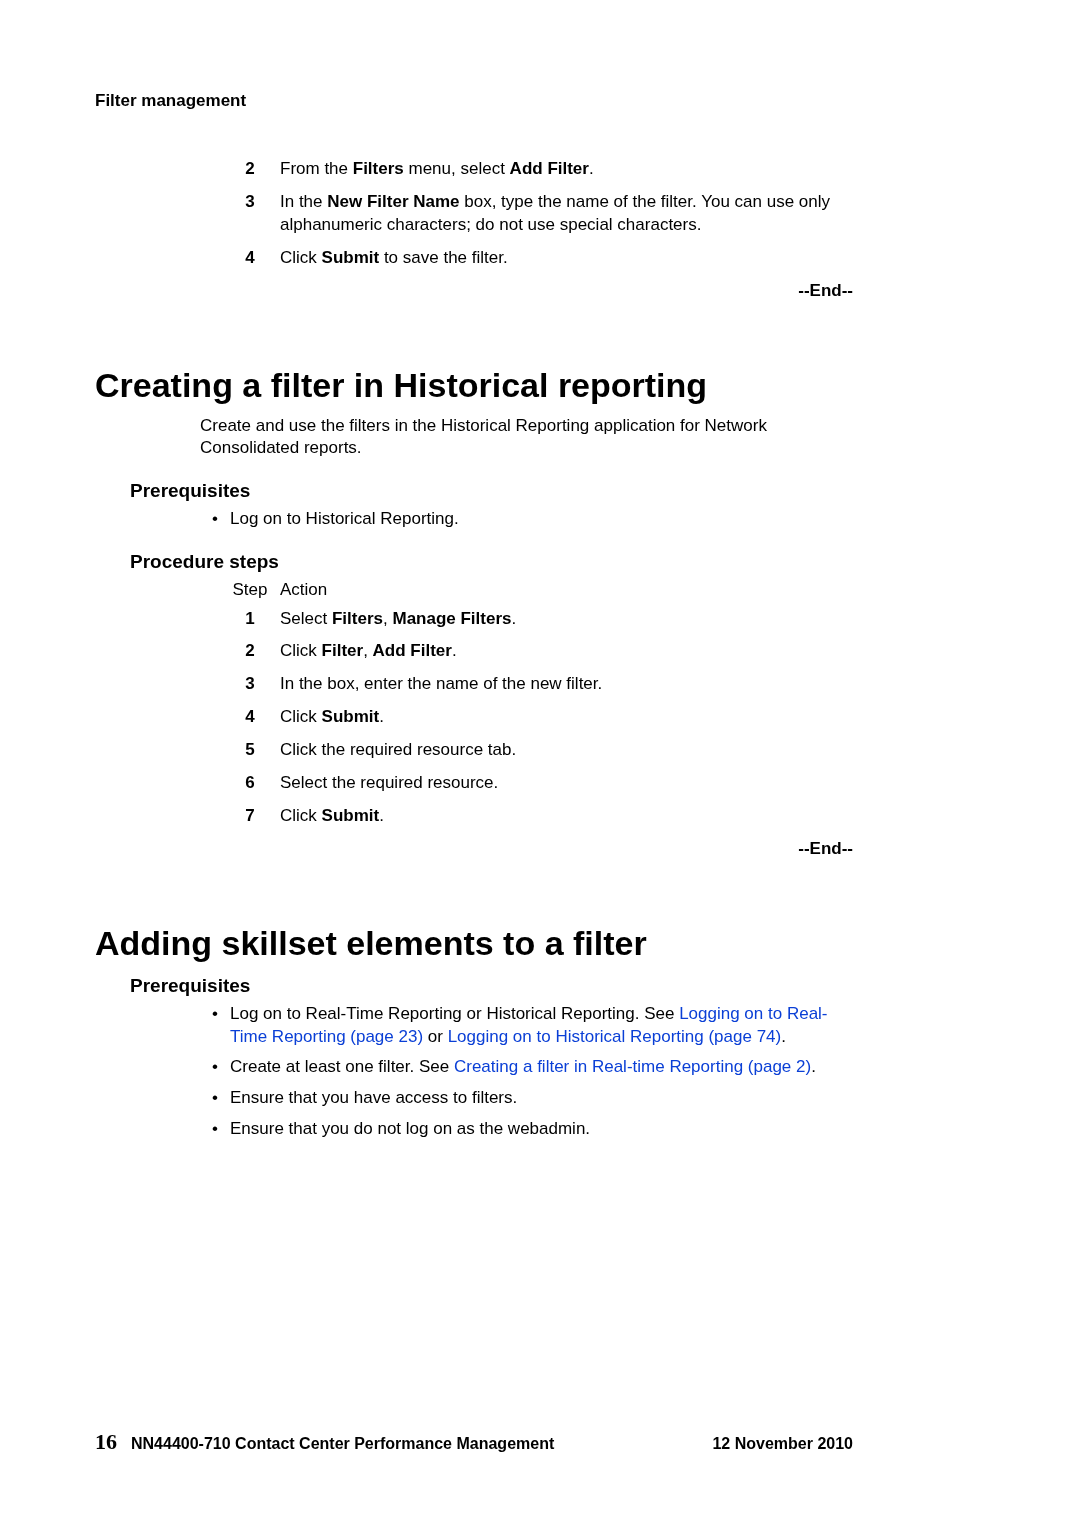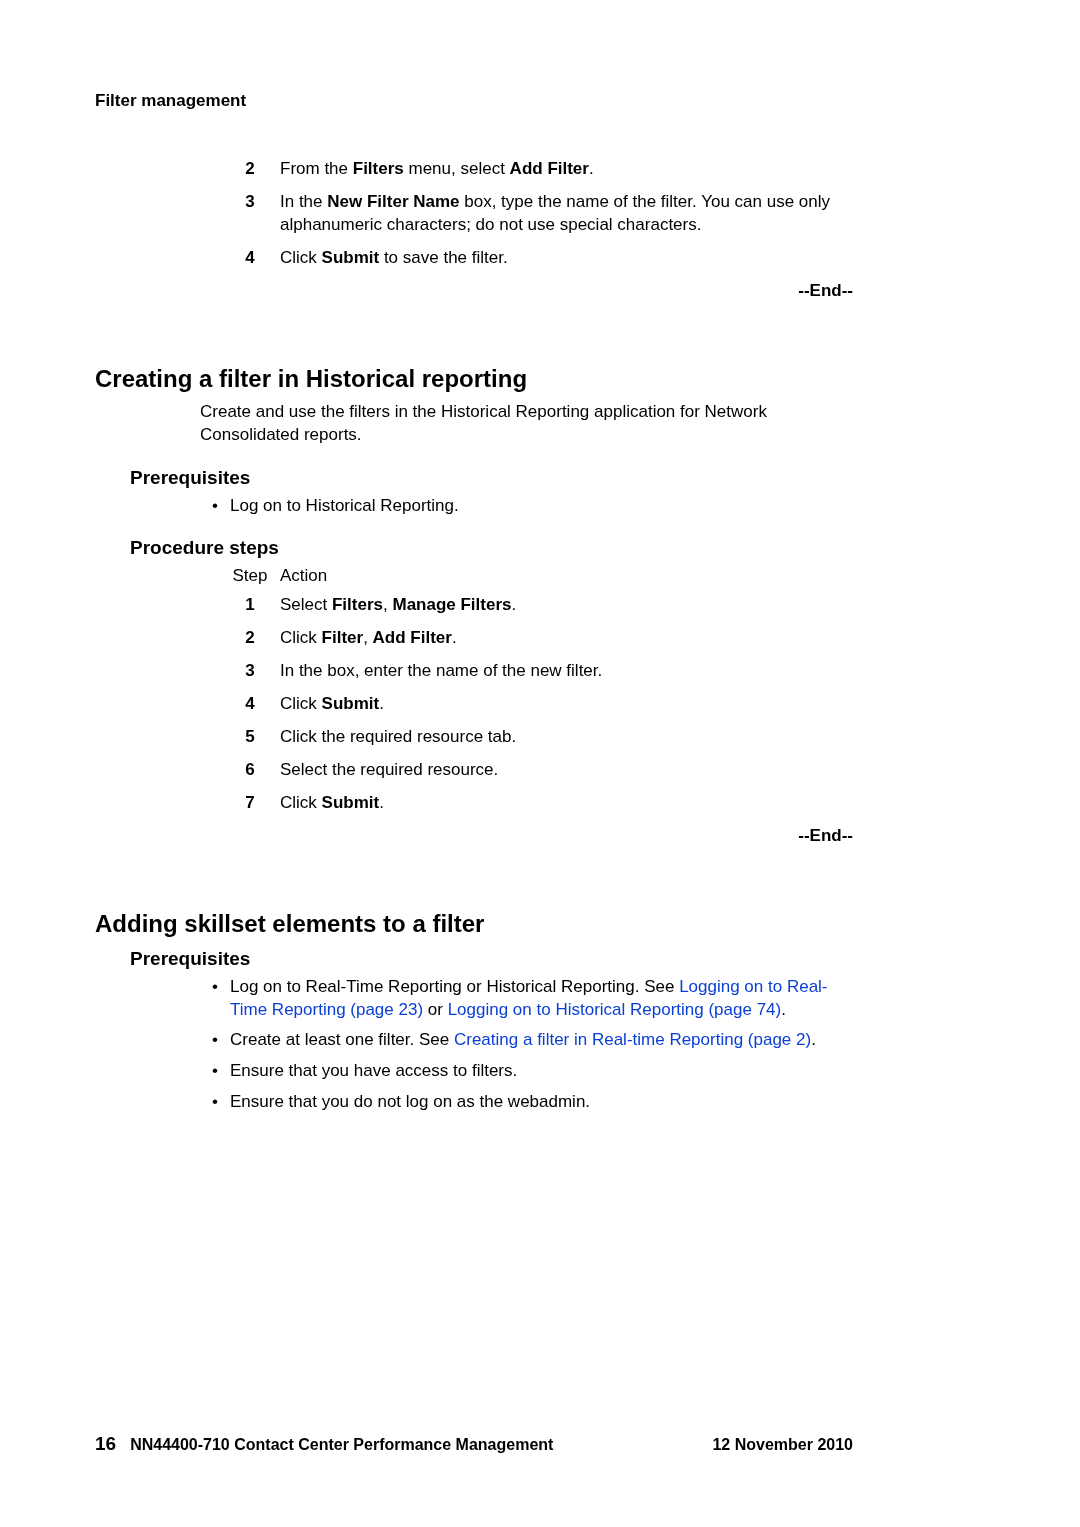--- a/index.html
+++ b/index.html
@@ -43,21 +43,21 @@
   }
   .end-marker {
     text-align: right;
     font-weight: bold;
     margin-top: 8px;
     margin-bottom: 60px;
     margin-left: 60px;
   }
   .h1 {
     font-weight: bold;
-    font-size: 24px;
+    font-size: 34px;
     margin-top: 40px;
     margin-bottom: 6px;
   }
   .intro-para {
     margin-left: 105px;
     margin-bottom: 18px;
   }
   .h2 {
     font-weight: bold;
     font-size: 19px;
@@ -99,23 +99,24 @@
     bottom: 70px;
     left: 95px;
     right: 95px;
     display: flex;
     justify-content: space-between;
     font-size: 16px;
     font-weight: bold;
     align-items: baseline;
   }
   .page-num {
-    font-size: 19px;
+    font-size: 22px;
     font-weight: bold;
     margin-right: 14px;
+    font-family: Liberation Serif, serif;
   }
   .footer-left {
     display: flex;
     align-items: baseline;
   }
   .link {
     color: #0a3fd6;
   }
   b { font-weight: bold; }
 </style>

